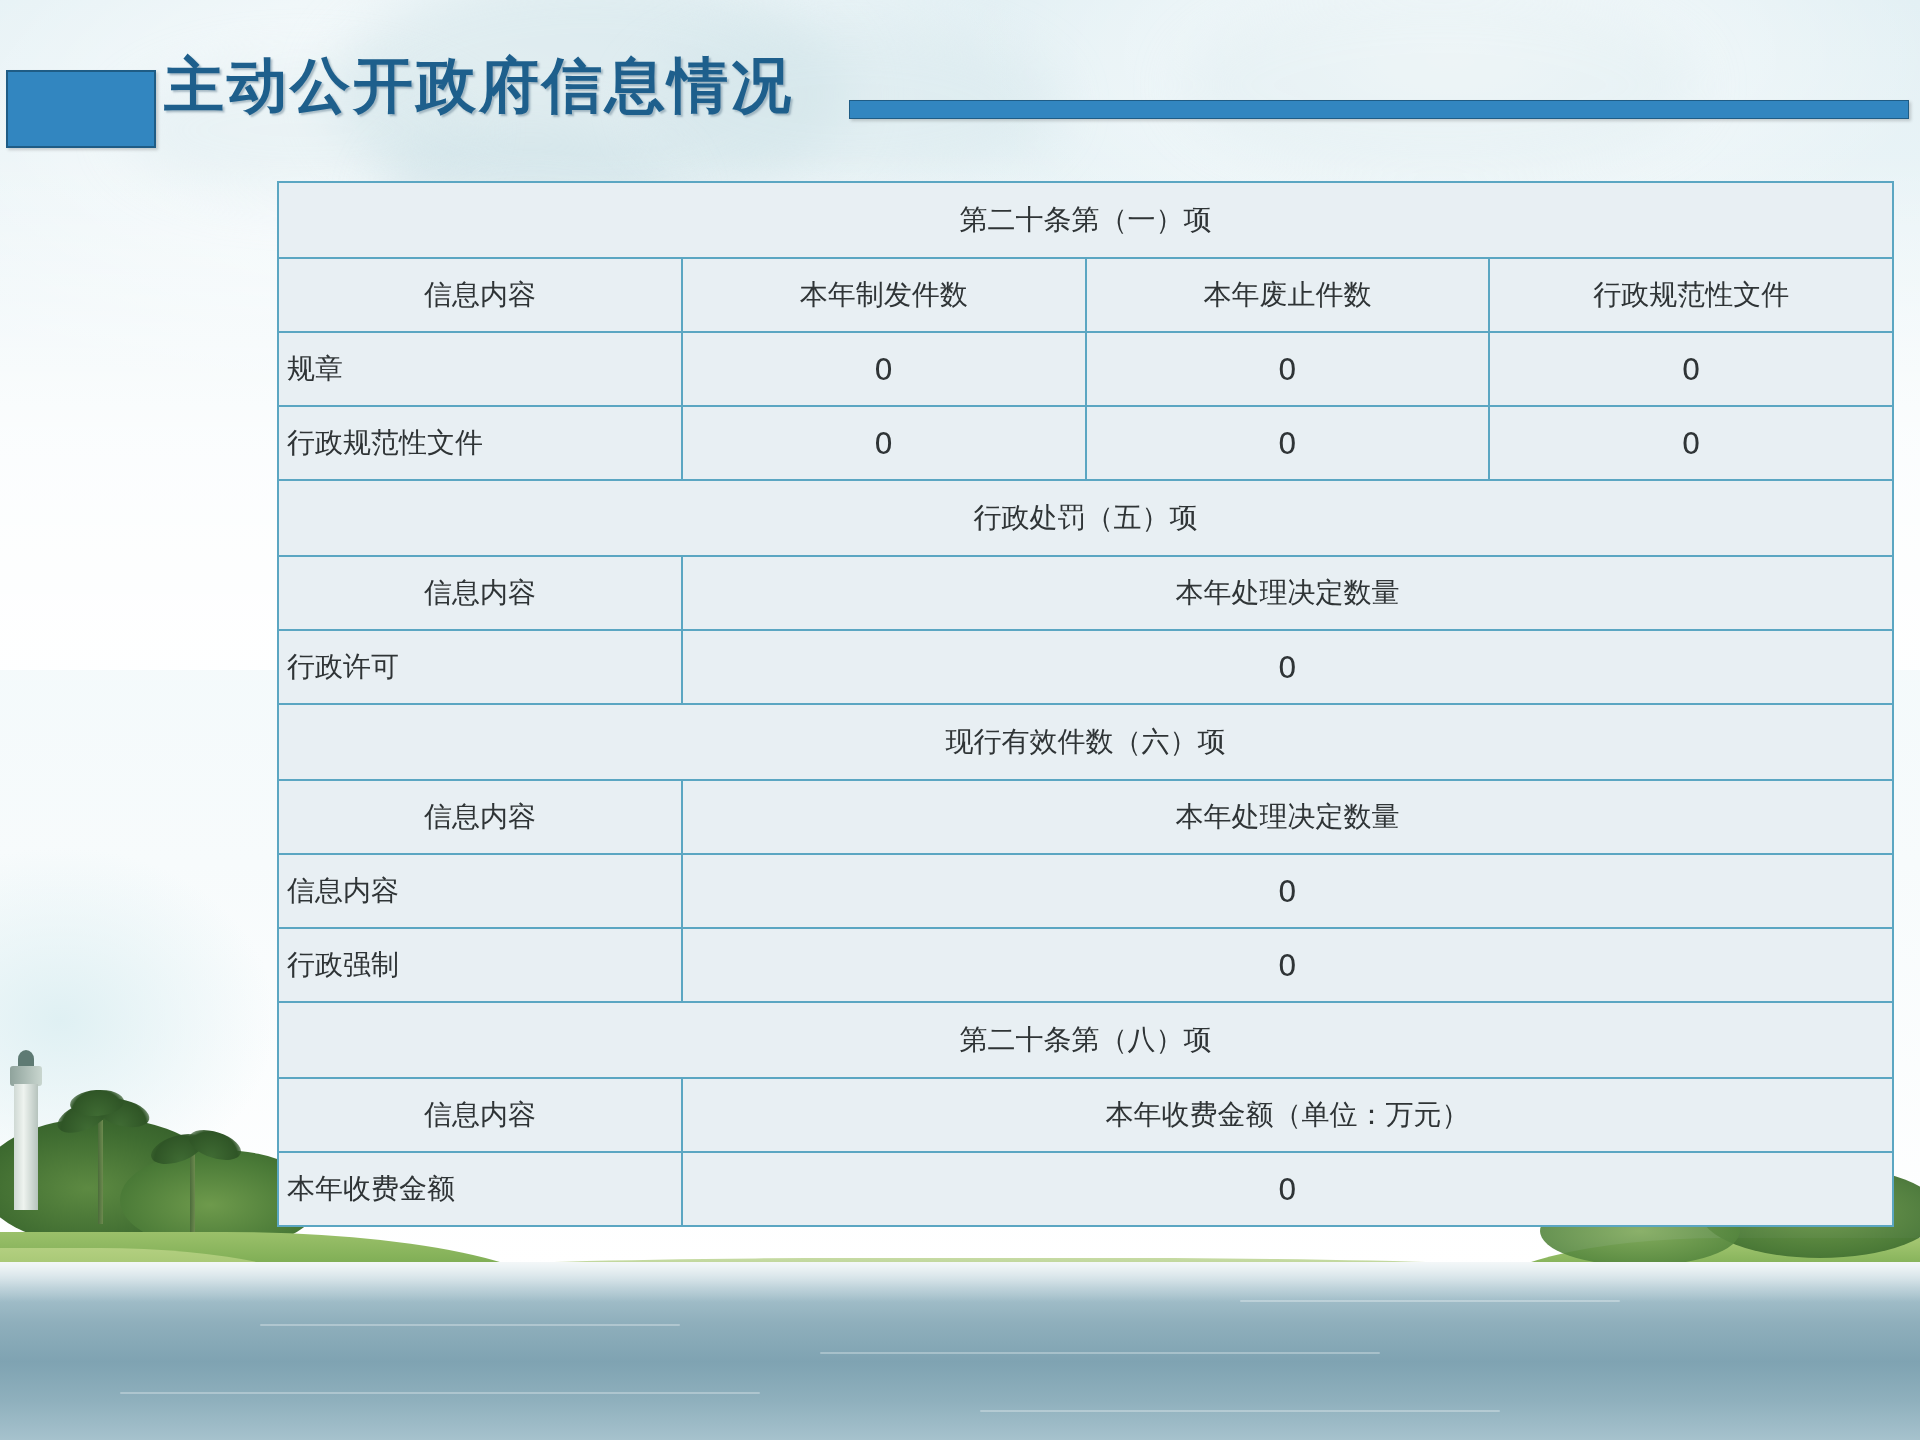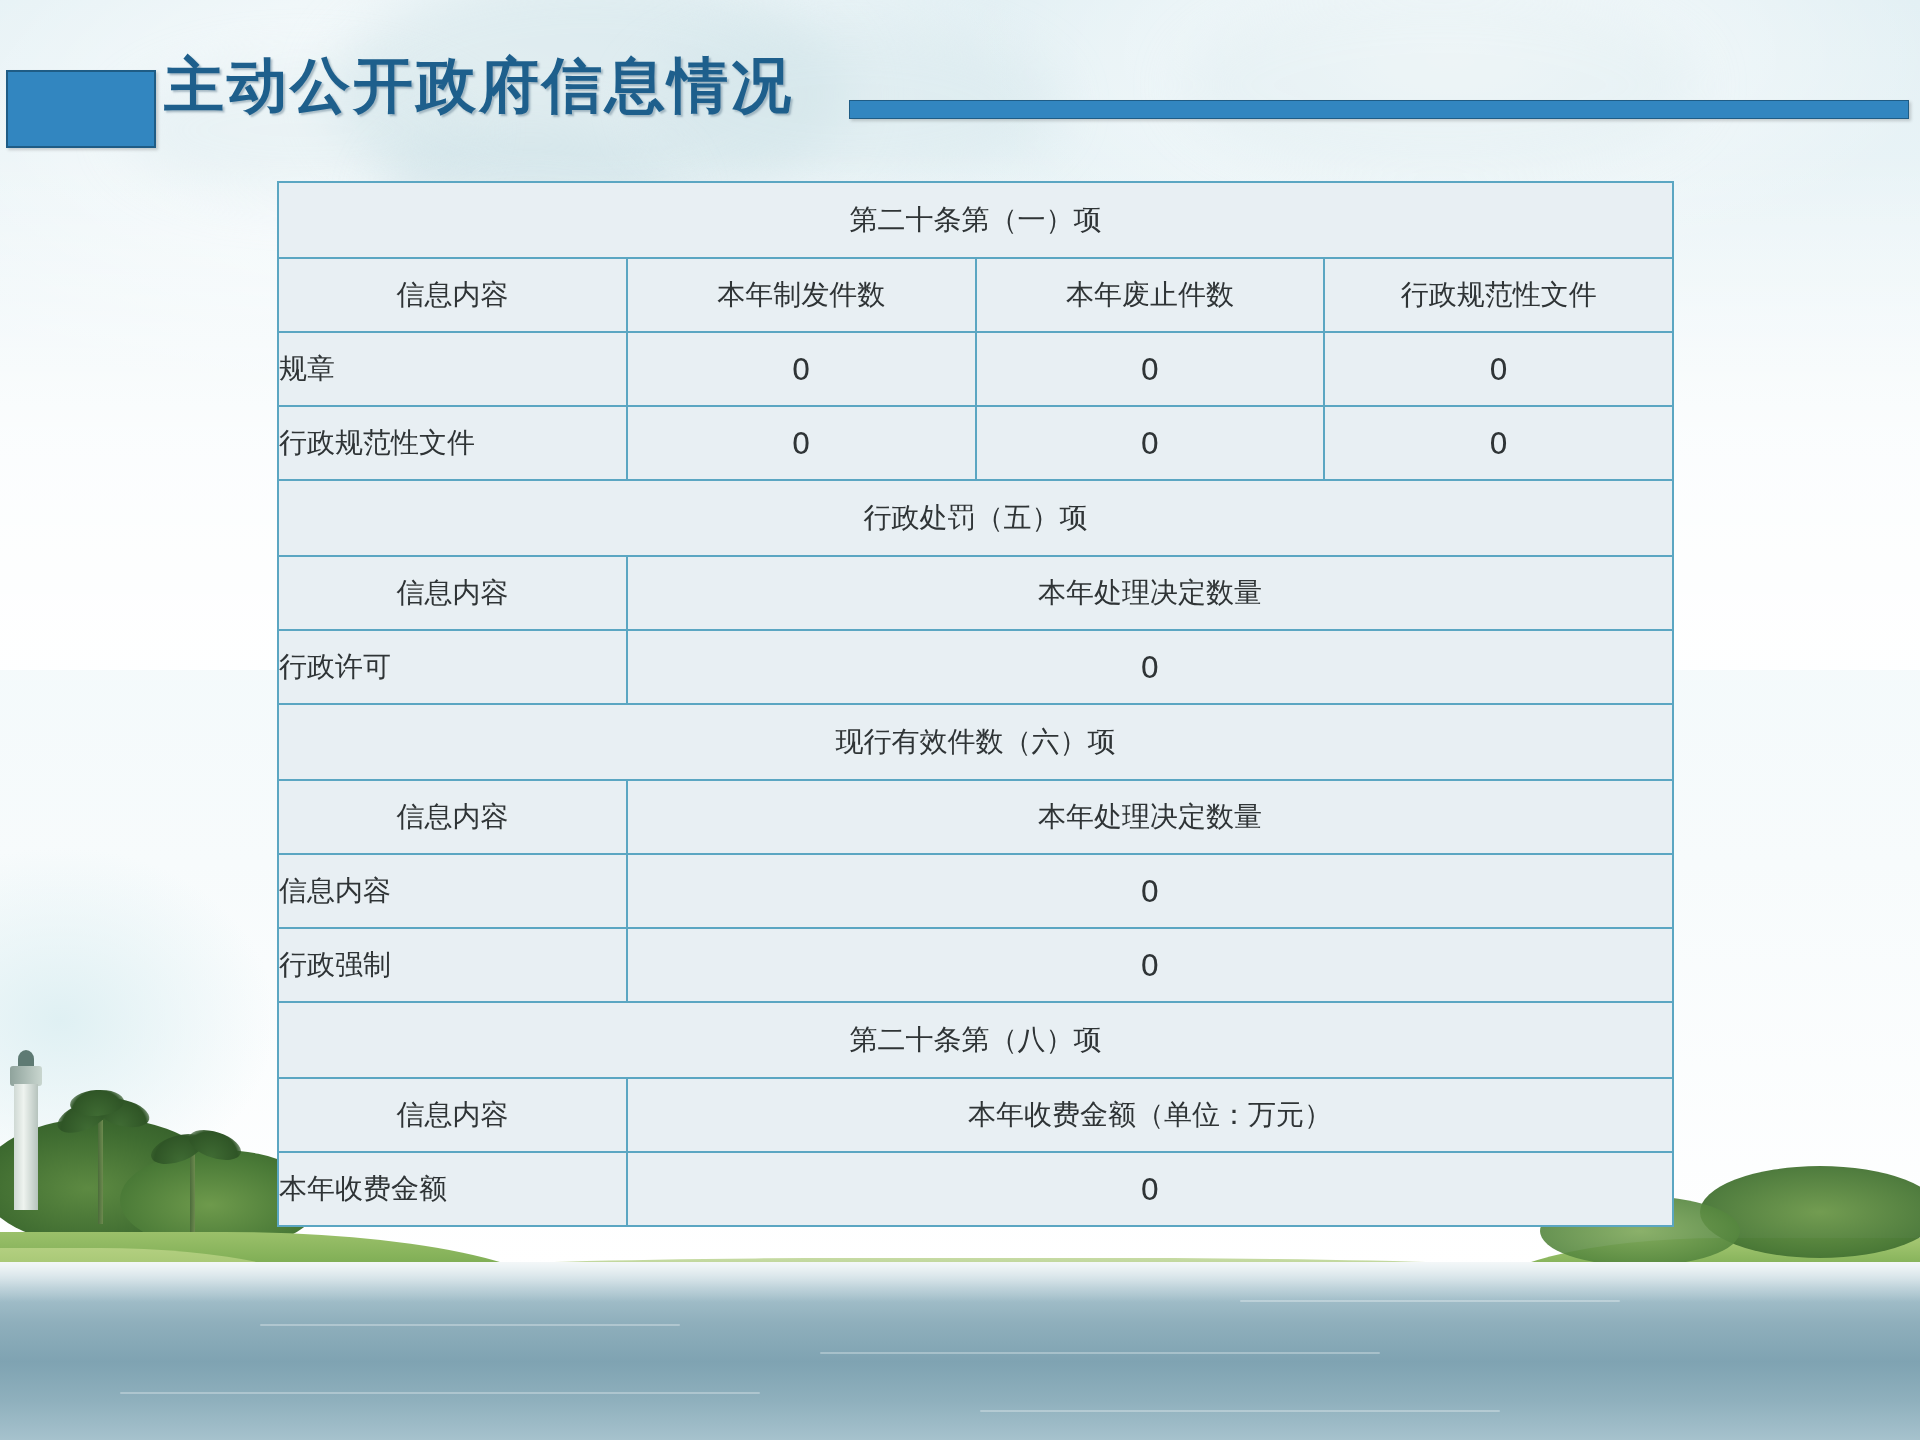--- a/index.html
+++ b/index.html
@@ -100,36 +100,36 @@
   }
   .title-rule{
     position:absolute;left:845px;top:100px;width:1060px;height:19px;
     background:#3286c0;border:1px solid #1f5c85;box-sizing:border-box;
     box-shadow:2px 2px 3px rgba(0,0,0,.18);
   }
 
   
   #table-wrap{position:absolute;left:277px;top:181px;width:1425px;z-index:4;}
   table.info{
-    width:1397px;border-collapse:collapse;
+    width:1617px;border-collapse:collapse;
     background:#e8eff3;
     table-layout:fixed;
   }
   table.info td{
     border:2px solid #5ba6c2;
     background:#e8eff3;
     color:#2f3436;
     font-size:28px;
     text-align:center;
     vertical-align:middle;
     padding:0;
     height:72px;
   }
   table.info td.sect{height:74px;}
-  table.info td.left{text-align:left;padding-left:0;}
+  table.info td.left{text-align:left;padding-left:8px;}
   table.info td.num{font-size:30px;}
 </style>
 </head>
 <body>
 
 <div id="bg">
   <div class="sky"></div>
   <div class="cloud c1"></div>
   <div class="cloud c2"></div>
   <div class="cloud c3"></div>

